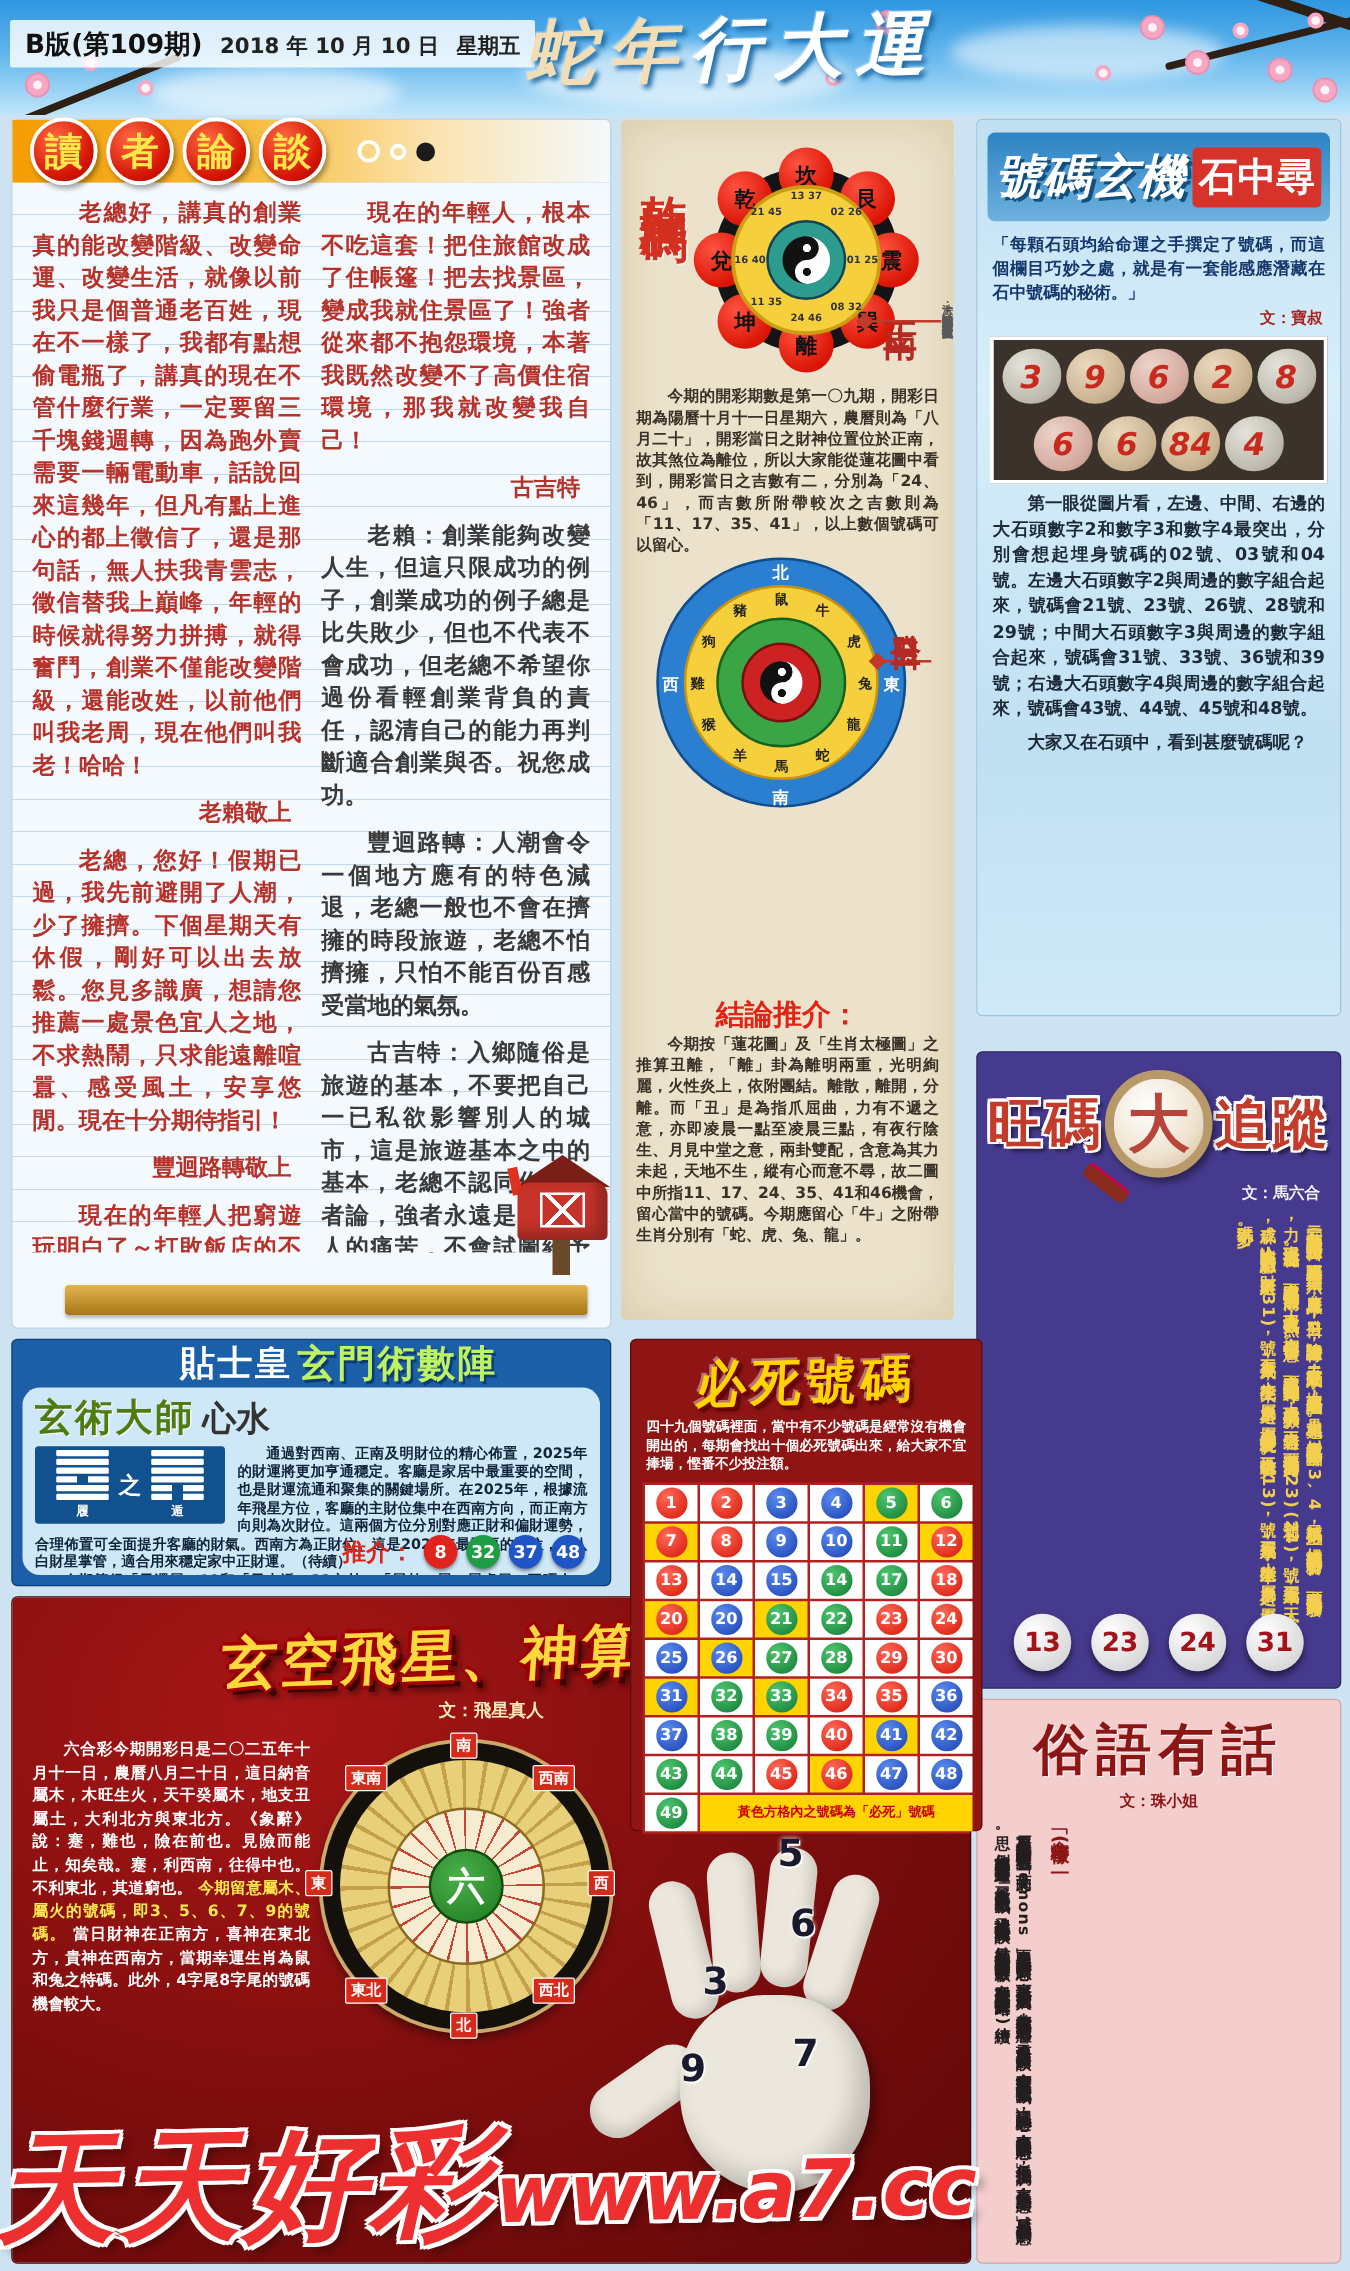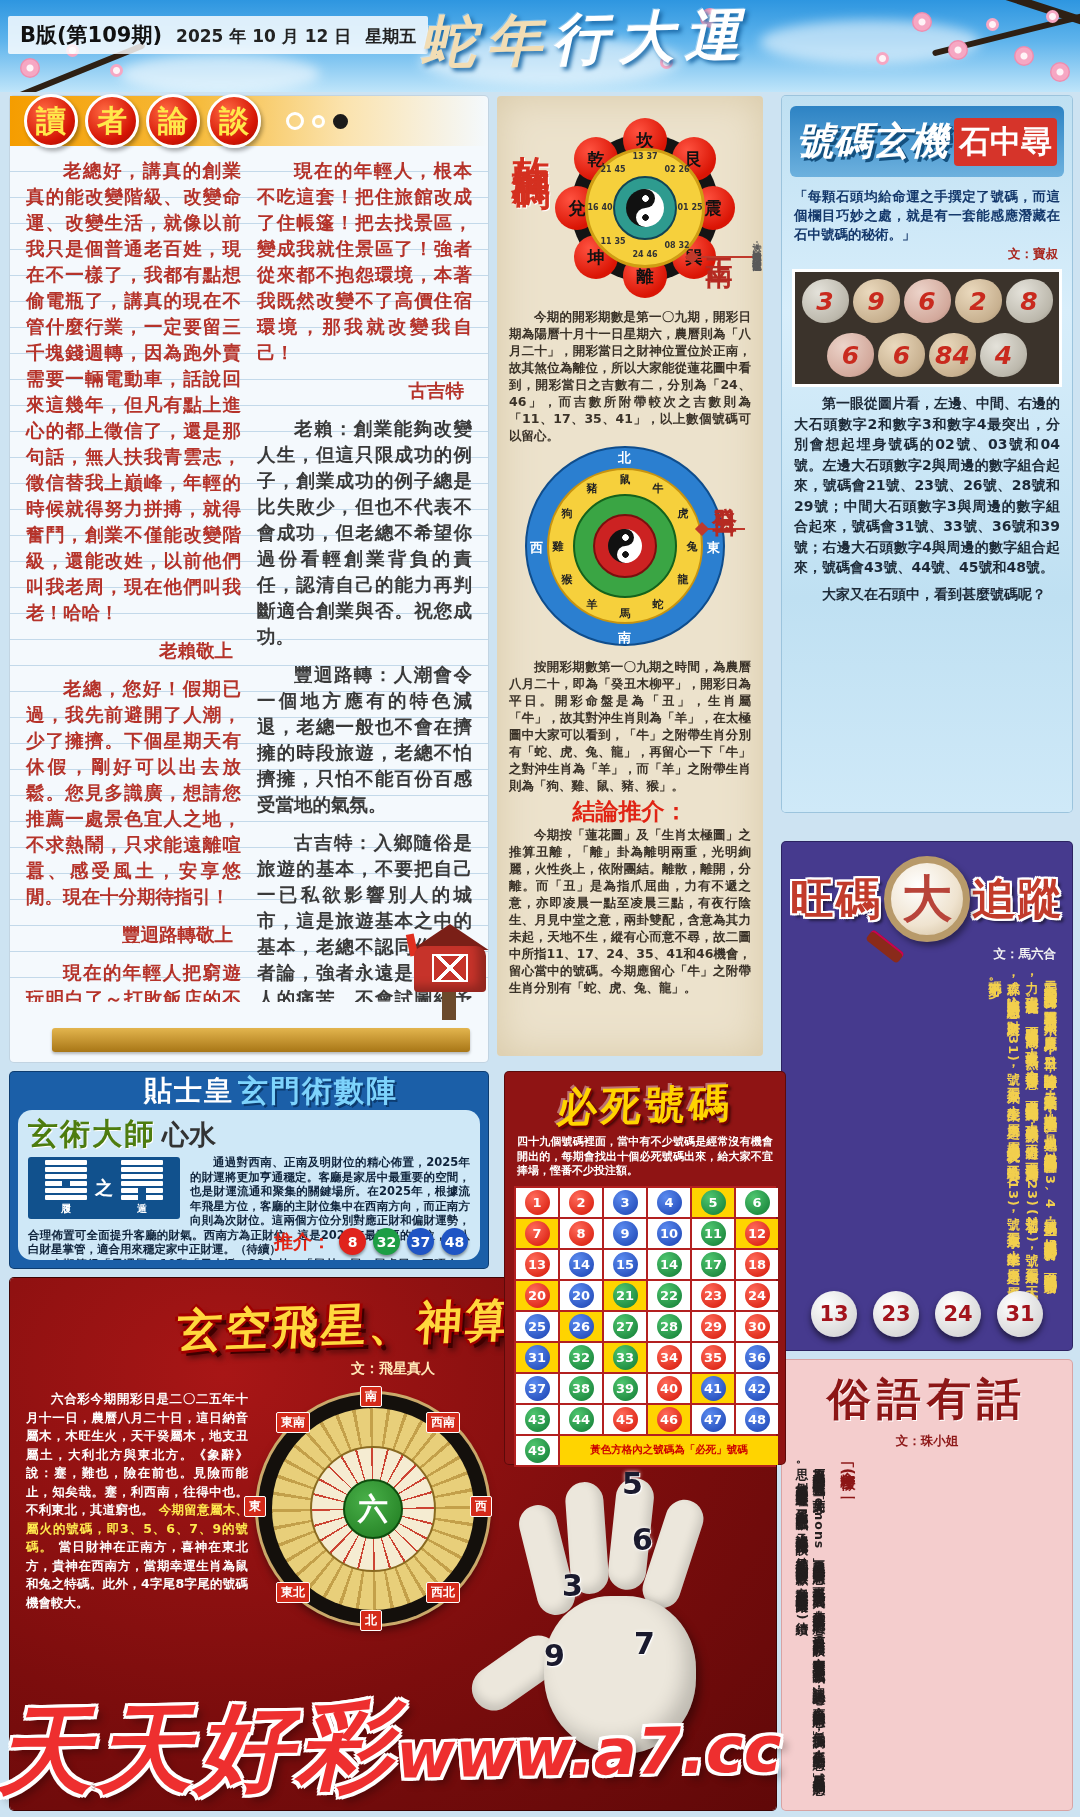--- a/index.html
+++ b/index.html
@@ -144,21 +144,21 @@
     color:#f2cf4e; font-weight:bold; letter-spacing:1px; }
   .wm-balls { display:flex; justify-content:center; gap:16px; margin-top:12px; }
   .wball { width:46px; height:46px; border-radius:50%; background:radial-gradient(circle at 35% 30%, #ffffff, #d8d8d8 75%, #bdbdbd);
     color:#a3131c; font-size:21px; font-weight:bold; display:flex; align-items:center; justify-content:center;
     box-shadow:0 4px 6px #00000088; }
 
   
   .tipking { left:10px; top:1072px; width:478px; height:196px; background:#1b5fa8; box-shadow:0 0 0 1px #0d3c70; }
   .tk-head { height:38px; display:flex; align-items:center; justify-content:center; gap:4px;padding-left:44px; }
   .tk-hw { color:#fff; font-size:28px; font-weight:bold; letter-spacing:2px; }
-  .tk-hy { color:#7dd3fc; font-size:30px; font-weight:bold; letter-spacing:2px; text-shadow:2px 2px 0 #0d3c70; }
+  .tk-hy { color:#bef264; font-size:30px; font-weight:bold; letter-spacing:2px; text-shadow:2px 2px 0 #0d3c70; }
   .tk-inner { position:absolute; left:8px; right:8px; top:38px; bottom:8px; background:#cfe8f7; border-radius:14px;
     padding:4px 10px; overflow:hidden; }
   .tk-title { display:flex; align-items:baseline; gap:6px; }
   .tk-t1 { font-size:30px; font-weight:bold; color:#4d7c0f; text-shadow:1px 1px 0 #fff; letter-spacing:2px; }
   .tk-t2 { font-size:27px; font-weight:bold; color:#333; }
   .hexbox { float:left; width:152px; height:62px; background:#11518d; margin:2px 10px 2px 0; border-radius:3px;
     display:flex; align-items:center; justify-content:center; gap:8px; padding:4px; }
   .hxcol { display:flex; flex-direction:column; align-items:center; gap:2px; }
   .hx { display:flex; flex-direction:column; gap:2.5px; width:42px; }
   .hx i { height:4.5px; background:#fff; border-radius:1px; }
@@ -265,21 +265,21 @@
     <span class="bl s" style="left:1046px;top:10px;"></span>
     <span class="bl" style="left:1050px;top:62px;"></span>
     <span class="bl s" style="left:876px;top:52px;"></span>
     <span class="bl" style="left:700px;top:8px;"></span>
     <span class="bl s" style="left:660px;top:56px;"></span>
     <span class="bl" style="left:20px;top:58px;"></span>
     <span class="bl s" style="left:66px;top:44px;"></span>
     <span class="bl s" style="left:110px;top:64px;"></span>
     <div class="edition-strip">
       <span class="ed">B版(第109期)</span>
-      <span class="dt">2025 年 10 月 12 日</span>
+      <span class="dt">2018 年 10 月 10 日</span>
       <span class="wk">星期五</span>
     </div>
     <div class="mast-title"><span class="t1">蛇年</span><span class="t2">行大運</span></div>
   </header>
 
   <section class="reader">
     <div class="r-head">
       <div class="badges">
 
       <span class="badge">讀</span>
@@ -378,21 +378,20 @@
           <span>狗</span>
           <span>豬</span>
         </div>
       <div class="w2-green"></div>
       <div class="w2-red">
           <div class="yy" style="width:34px;height:34px;"></div>
         </div>
     </div>
     <div class="redline" style="left:206px;top:432px;width:42px;"></div>
     <div class="qk-side2 vert">癸丑日</div>
-    <div class="qk-p" style="top:562px;">按開彩期數第一〇九期之時間，為農曆八月二十，即為「癸丑木柳平」，開彩日為平日。開彩命盤是為「丑」，生肖屬「牛」，故其對沖生肖則為「羊」，在太極圖中大家可以看到，「牛」之附帶生肖分別有「蛇、虎、兔、龍」，再留心一下「牛」之對沖生肖為「羊」，而「羊」之附帶生肖則為「狗、雞、鼠、豬、猴」。</div>
     <div class="qk-conc">結論推介：</div>
     <div class="qk-p" style="top:730px;">今期按「蓮花圖」及「生肖太極圖」之推算丑離，「離」卦為離明兩重，光明絢麗，火性炎上，依附團結。離散，離開，分離。而「丑」是為指爪屈曲，力有不遞之意，亦即凌晨一點至凌晨三點，有夜行陰生、月見中堂之意，兩卦雙配，含意為其力未起，天地不生，縱有心而意不尋，故二圖中所指11、17、24、35、41和46機會，留心當中的號碼。今期應留心「牛」之附帶生肖分別有「蛇、虎、兔、龍」。</div>
   </section>
 
   <section class="shizhong">
     <div class="sz-title">
       <span class="sz-t1">號碼玄機</span>
       <span class="sz-t2">石中尋</span>
     </div>
     <div class="sz-quote">「每顆石頭均給命運之手撰定了號碼，而這個欄目巧妙之處，就是有一套能感應潛藏在石中號碼的秘術。」</div>

